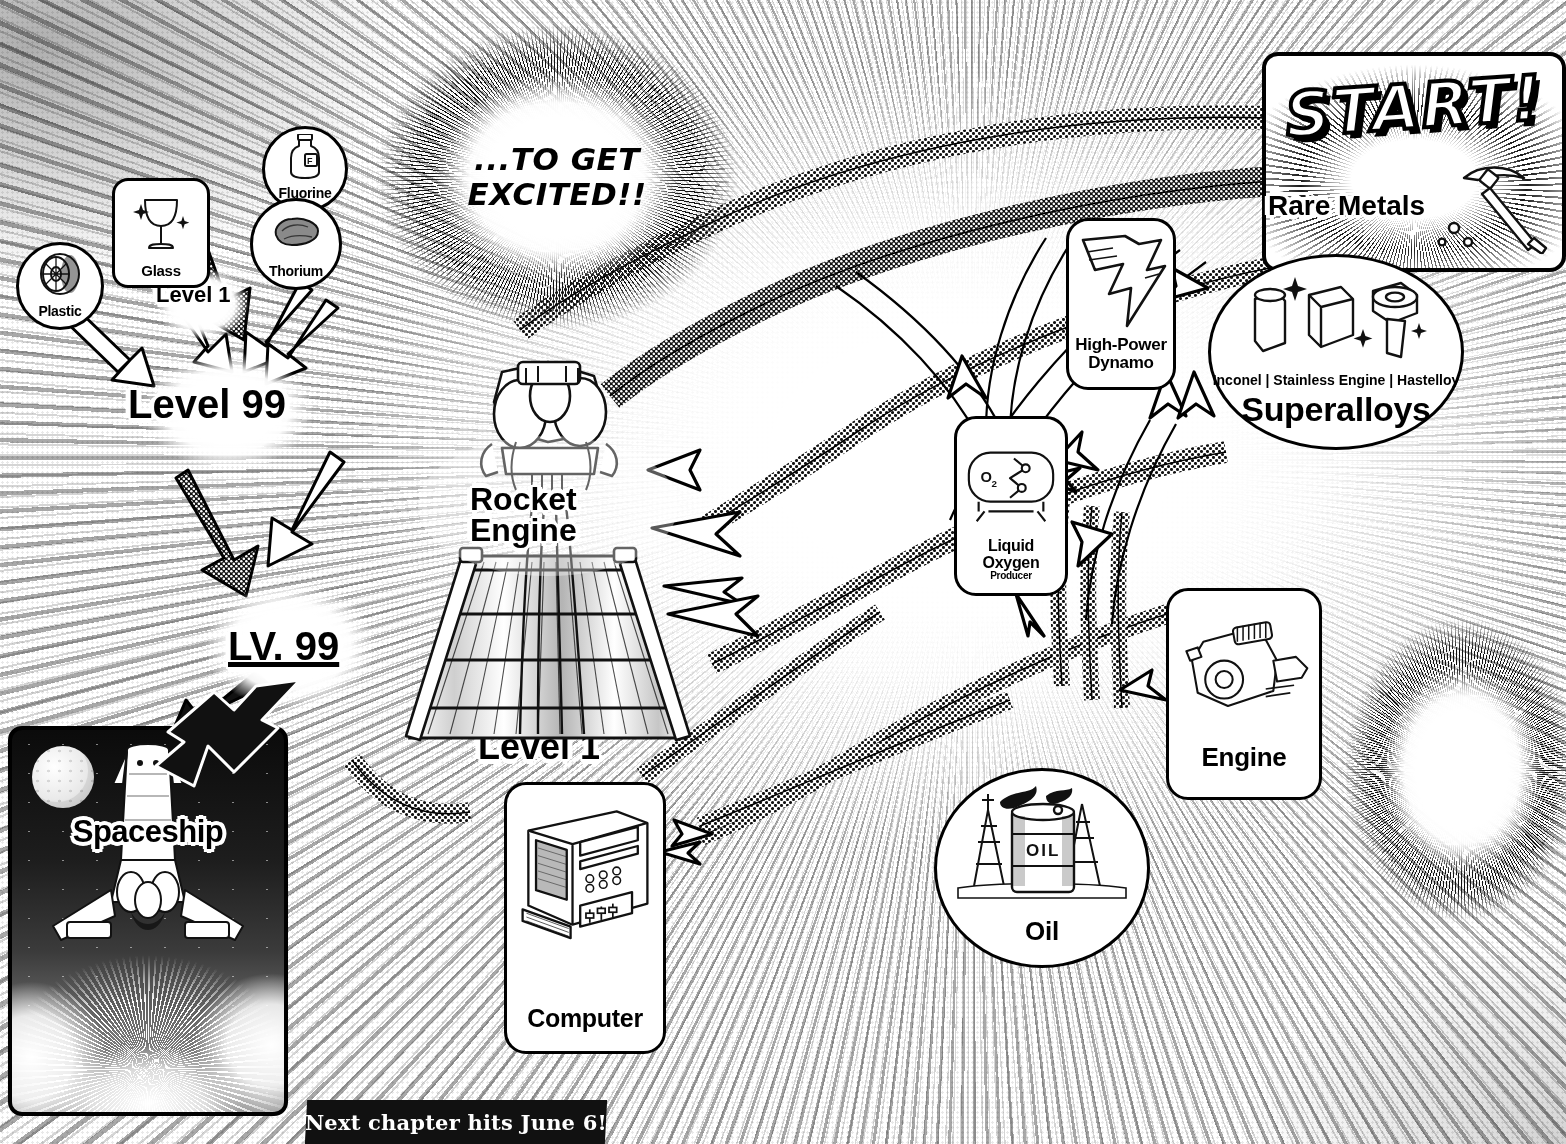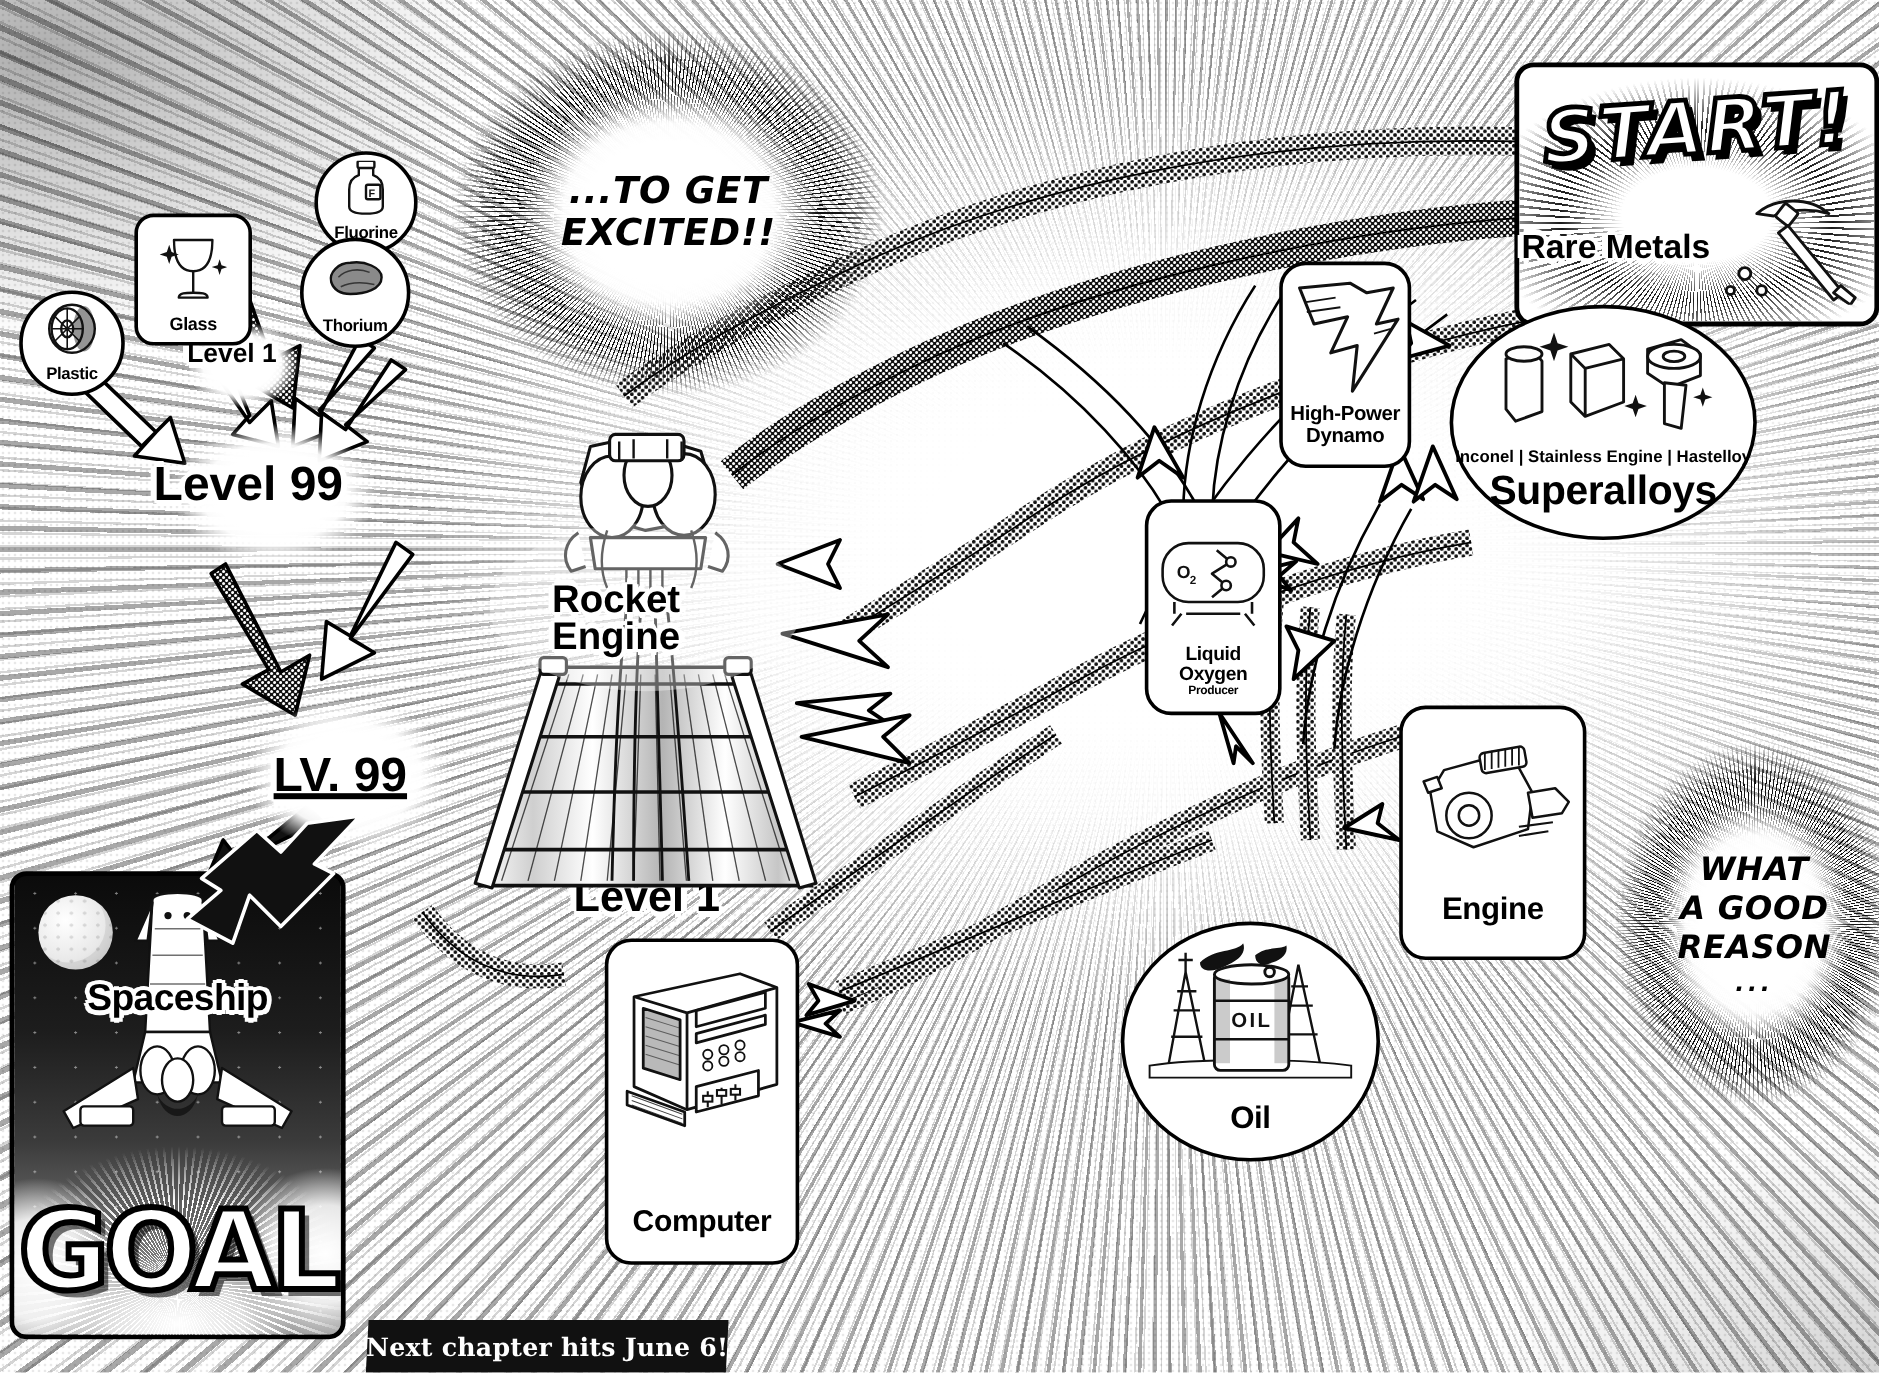--- a/index.html
+++ b/index.html
@@ -123,21 +123,21 @@
             mask-image:radial-gradient(ellipse 62% 58% at 50% 80%, #000 18%, #000 50%, rgba(0,0,0,0) 82%);}
 
   
   #next-chapter{position:absolute;left:306px;top:1100px;width:300px;height:44px;
     background:#111;display:flex;align-items:center;justify-content:center;
     transform:skewX(-3deg);}
   #next-chapter span{font-family:"DejaVu Serif", serif;font-weight:700;font-size:21px;color:#fff;
     letter-spacing:.2px;transform:skewX(3deg);white-space:nowrap;}
 
   
-  #rocket{position:absolute;left:388px;top:356px;width:300px;height:400px;}
+  #rocket{position:absolute;left:398px;top:356px;width:300px;height:400px;}
 
   
   .art-svg{display:block;}
 </style>
 </head>
 <body>
 
 <div id="stage">
 
   <div class="bg-layer bg-rays"></div>
@@ -248,26 +248,20 @@
     <div class="core"></div>
     <div class="txt shout" style="font-size:31px;">
       <div>...TO GET</div>
       <div>EXCITED!!</div>
     </div>
   </div>
 
   <div class="burst" style="left:1358px;top:636px;width:208px;height:268px;">
     <div class="spikes"></div>
     <div class="core"></div>
-    <div class="txt shout" style="font-size:27px;line-height:1.2;">
-      <div>WHAT</div>
-      <div>A GOOD</div>
-      <div>REASON</div>
-      <div style="font-size:20px;letter-spacing:3px;">...</div>
-    </div>
   </div>
 
   <div class="burst" style="left:118px;top:336px;width:220px;height:150px;">
     <div class="core"></div>
   </div>
   <div class="burst" style="left:180px;top:566px;width:220px;height:160px;">
     <div class="core"></div>
   </div>
   <div class="burst" style="left:142px;top:258px;width:120px;height:92px;">
     <div class="core"></div>
@@ -631,21 +625,20 @@
         <path d="M86,34 L124,34 M84,56 L126,56 M82,80 L128,80 M80,102 L130,102"></path>
       </g>
       <g fill="#111" opacity=".8">
         <path d="M88,172 C96,188 114,188 122,172 C116,196 94,196 88,172 Z"></path>
       </g>
     </svg>
 
     <div class="smoke"></div>
     <div id="goal-burst"></div>
     <div id="spaceship-title">Spaceship</div>
-    <div id="goal-word">GOAL</div>
   </div>
 
   <svg style="position:absolute;left:150px;top:676px;" width="160" height="120" viewBox="0 0 160 120">
     <polygon points="150,4 112,44 128,52 84,96 58,70 44,110 6,90 34,66 18,56 64,16 84,34 106,10" fill="#111" stroke="#fff" stroke-width="3" stroke-linejoin="round"></polygon>
   </svg>
 
   <div id="next-chapter">
     <span>Next chapter hits June 6!</span>
   </div>
 

